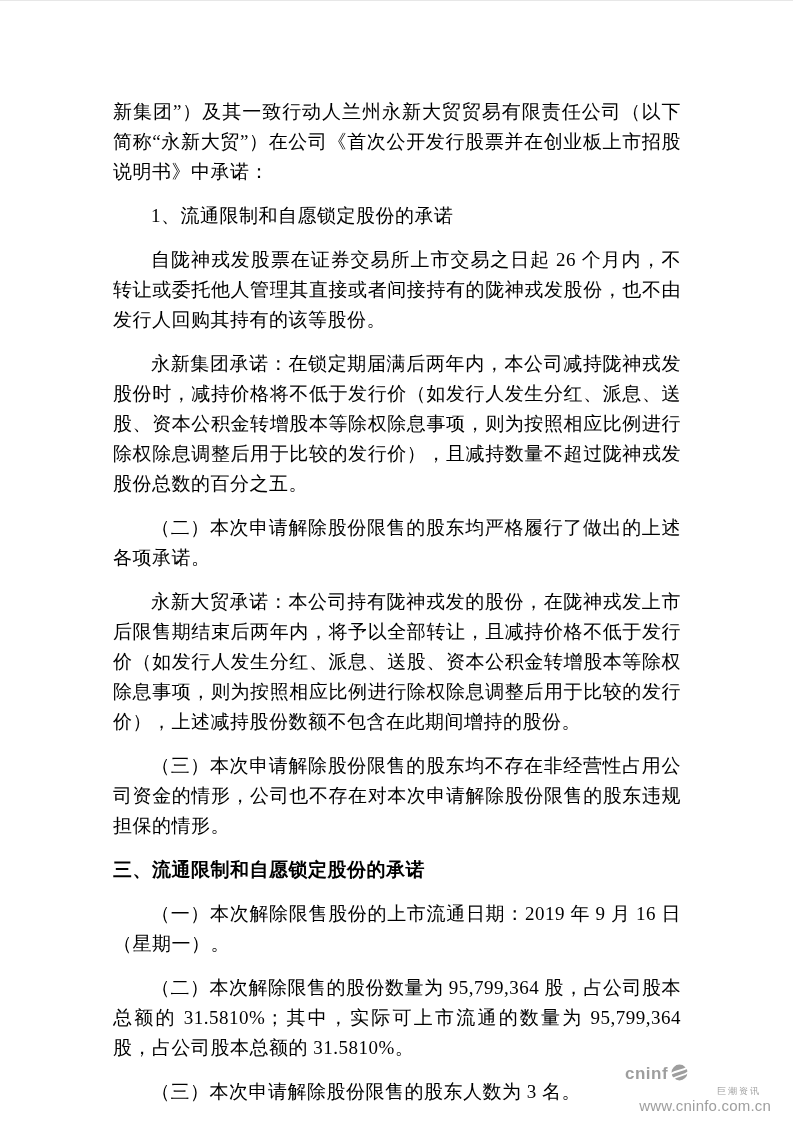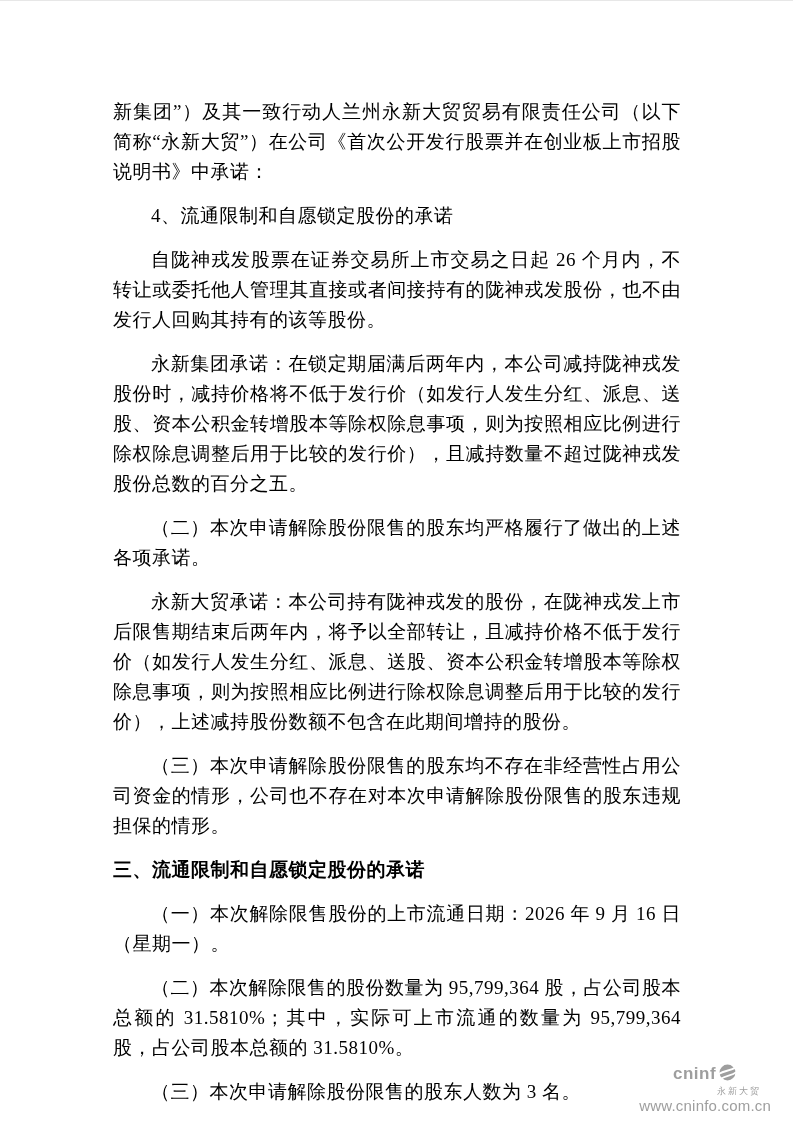--- a/index.html
+++ b/index.html
@@ -46,21 +46,21 @@
     bottom: 8px;
     width: 160px;
     text-align: right;
     color: #9e9e9e;
     font-family: "Liberation Sans", "DejaVu Sans", sans-serif;
     line-height: 1.1;
   }
   .logo-row {
     display: flex;
     align-items: center;
-    justify-content: center;
+    justify-content: flex-start;
     gap: 2px;
   }
   .logo-brand {
     font-size: 17px;
     font-weight: bold;
     letter-spacing: 0.5px;
   }
   .logo-swirl { display: inline-block; }
   .logo-sub {
     font-size: 9px;
@@ -73,39 +73,39 @@
     margin-right: 14px;
   }
 </style>
 </head>
 <body>
 
 <div class="top-edge"></div>
 
 <div class="page">
   <p class="no-indent">新集团”）及其一致行动人兰州永新大贸贸易有限责任公司（以下简称“永新大贸”）在公司《首次公开发行股票并在创业板上市招股说明书》中承诺：</p>
-  <p class="indent">4、流通限制和自愿锁定股份的承诺</p>
+  <p class="indent">1、流通限制和自愿锁定股份的承诺</p>
   <p class="indent">自陇神戎发股票在证券交易所上市交易之日起 26 个月内，不转让或委托他人管理其直接或者间接持有的陇神戎发股份，也不由发行人回购其持有的该等股份。</p>
   <p class="indent">永新集团承诺：在锁定期届满后两年内，本公司减持陇神戎发股份时，减持价格将不低于发行价（如发行人发生分红、派息、送股、资本公积金转增股本等除权除息事项，则为按照相应比例进行除权除息调整后用于比较的发行价），且减持数量不超过陇神戎发股份总数的百分之五。</p>
   <p class="indent">（二）本次申请解除股份限售的股东均严格履行了做出的上述各项承诺。</p>
   <p class="indent">永新大贸承诺：本公司持有陇神戎发的股份，在陇神戎发上市后限售期结束后两年内，将予以全部转让，且减持价格不低于发行价（如发行人发生分红、派息、送股、资本公积金转增股本等除权除息事项，则为按照相应比例进行除权除息调整后用于比较的发行价），上述减持股份数额不包含在此期间增持的股份。</p>
   <p class="indent">（三）本次申请解除股份限售的股东均不存在非经营性占用公司资金的情形，公司也不存在对本次申请解除股份限售的股东违规担保的情形。</p>
   <p class="section-heading">三、流通限制和自愿锁定股份的承诺</p>
-  <p class="indent">（一）本次解除限售股份的上市流通日期：2026 年 9 月 16 日（星期一）。</p>
+  <p class="indent">（一）本次解除限售股份的上市流通日期：2019 年 9 月 16 日（星期一）。</p>
   <p class="indent">（二）本次解除限售的股份数量为 95,799,364 股，占公司股本总额的 31.5810%；其中，实际可上市流通的数量为 95,799,364 股，占公司股本总额的 31.5810%。</p>
   <p class="indent">（三）本次申请解除股份限售的股东人数为 3 名。</p>
 
 </div>
 
 <div class="footer-logo">
   <div class="logo-row">
     <span class="logo-brand">cninf</span>
     <span class="logo-swirl">
       <svg width="19" height="19" viewBox="0 0 24 24" aria-hidden="true">
         <circle cx="12" cy="12" r="10" fill="#9e9e9e"></circle>
         <path d="M1.5 13.5 C8 9.5 16 10 22.5 5.5" stroke="#ffffff" stroke-width="2.4" fill="none"></path>
         <path d="M3.5 20 C10 15.5 18 16 23 11.5" stroke="#ffffff" stroke-width="2.4" fill="none"></path>
       </svg>
     </span>
   </div>
-  <div class="logo-sub">永新大贸</div>
+  <div class="logo-sub">巨潮资讯</div>
   <div class="logo-url">www.cninfo.com.cn</div>
 </div>
 
 </body></html>

